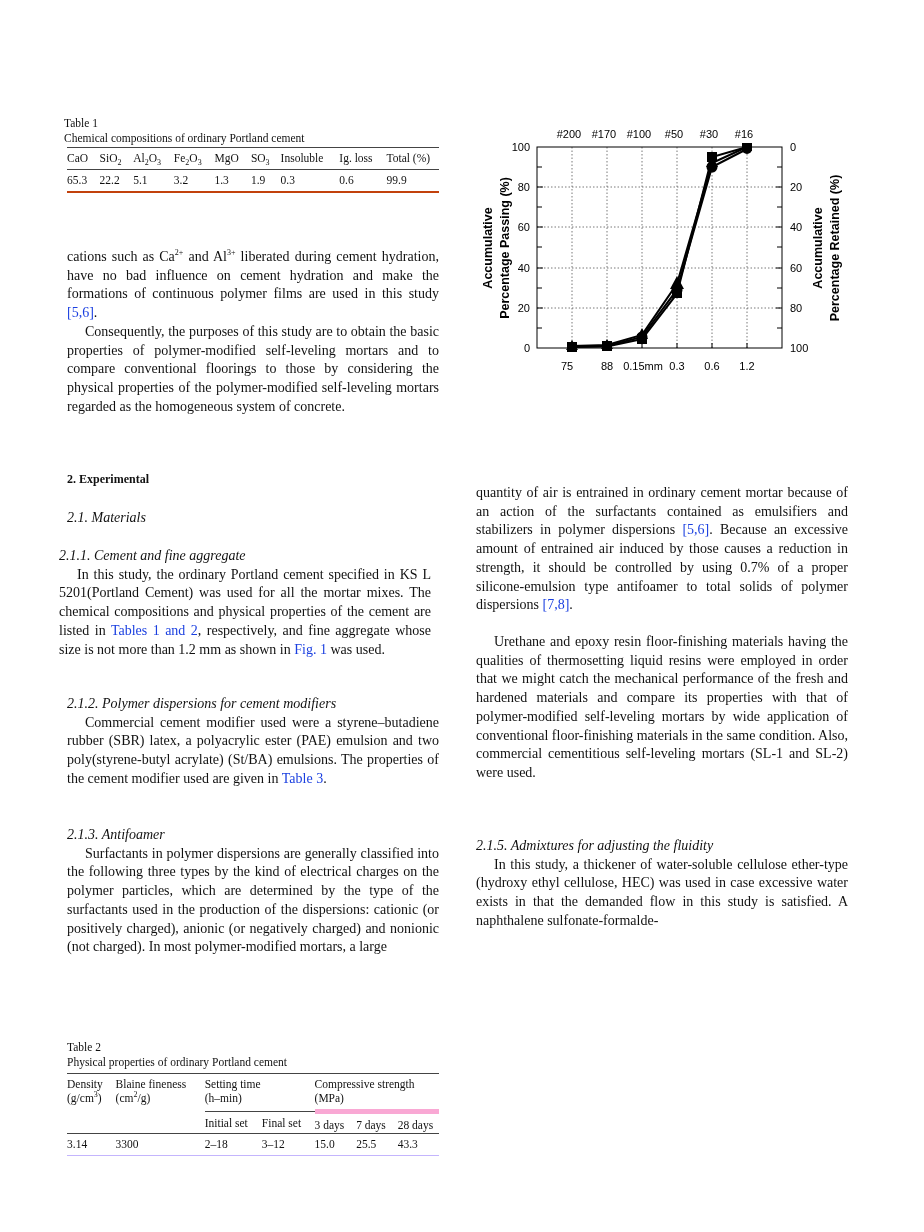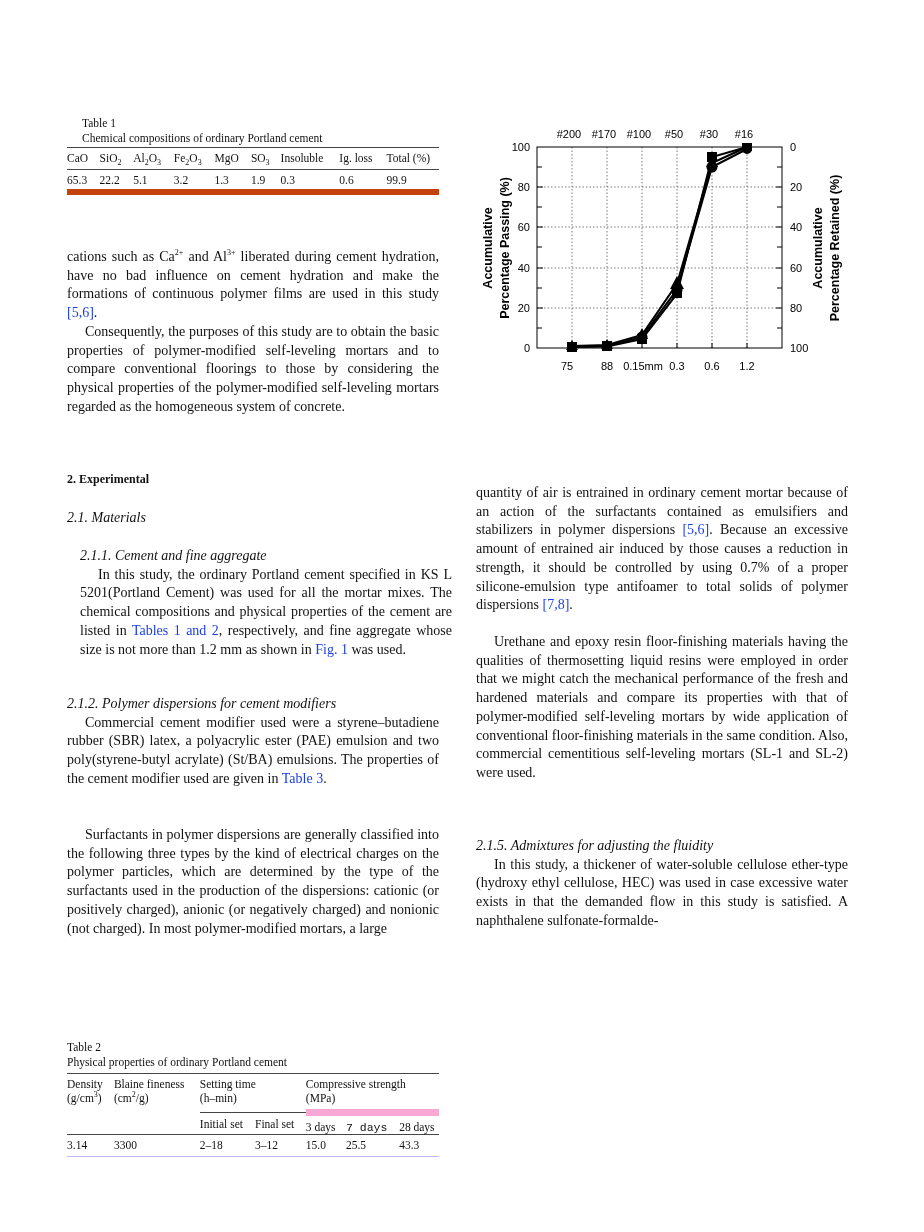--- a/index.html
+++ b/index.html
@@ -15,39 +15,39 @@
   .ind { text-indent: 18px; }
   .h1 { font-weight: bold; font-size: 12px; }
   .h2 { font-style: italic; font-size: 14px; }
   .link { color: #1a3fe0; }
   sub, sup { font-size: 8px; line-height: 0; }
   .chart-svg text { font-family: "Liberation Sans", "DejaVu Sans", sans-serif; }
 </style>
 </head>
 <body>
 
-<div class="abs caption" style="left:82px; top:116px;">
+<div class="abs caption" style="left:64px; top:116px;">
   <div>Table 1</div>
   <div>Chemical compositions of ordinary Portland cement</div>
 </div>
 <div class="abs" style="left:67px; top:147px; width:372px;">
   <table class="t" style="width:372px;">
     <tbody>
         <tr class="rule" style="height:22px;">
       <td style="padding-top:4px;">CaO</td>
       <td style="padding-top:4px;">SiO<sub>2</sub></td>
       <td style="padding-top:4px;">Al<sub>2</sub>O<sub>3</sub></td>
       <td style="padding-top:4px;">Fe<sub>2</sub>O<sub>3</sub></td>
       <td style="padding-top:4px;">MgO</td>
       <td style="padding-top:4px;">SO<sub>3</sub></td>
       <td style="padding-top:4px;">Insoluble</td>
       <td style="padding-top:4px;">Ig. loss</td>
       <td style="padding-top:4px;padding-right:0;">Total (%)</td>
     </tr>
-    <tr class="rule" style="height:22px; border-bottom:6px solid #c2410c;">
+    <tr class="rule" style="height:22px; border-bottom:2px solid #c2410c;">
       <td style="padding-top:4px;">65.3</td>
       <td style="padding-top:4px;">22.2</td>
       <td style="padding-top:4px;">5.1</td>
       <td style="padding-top:4px;">3.2</td>
       <td style="padding-top:4px;">1.3</td>
       <td style="padding-top:4px;">1.9</td>
       <td style="padding-top:4px;">0.3</td>
       <td style="padding-top:4px;">0.6</td>
       <td style="padding-top:4px;padding-right:0;">99.9</td>
     </tr>
@@ -172,31 +172,32 @@
 </div>
 
 <div class="abs para" style="left:67px; top:248px; width:372px;">
   <p><span>cations such as Ca</span><sup>2+</sup><span> and Al</span><sup>3+</sup><span> liberated during cement hydration, have no bad influence on cement hydration and make the formations of continuous polymer films are used in this study </span><a class="link">[5,6]</a><span>.</span></p>
   <p class="ind">Consequently, the purposes of this study are to obtain the basic properties of polymer-modified self-leveling mortars and to compare conventional floorings to those by considering the physical properties of the polymer-modified self-leveling mortars regarded as the homogeneous system of concrete.</p>
 </div>
 
 <div class="abs h1" style="left:67px; top:472px;">2. Experimental</div>
 <div class="abs h2" style="left:67px; top:510px;">2.1. Materials</div>
 
-<div class="abs para" style="left:80px; top:547px; width:372px;">
+<div class="abs para" style="left:59px; top:547px; width:372px;">
   <p class="h2">2.1.1. Cement and fine aggregate</p>
   <p class="ind"><span>In this study, the ordinary Portland cement specified in KS L 5201(Portland Cement) was used for all the mortar mixes. The chemical compositions and physical properties of the cement are listed in </span><a class="link">Tables 1 and 2</a><span>, respectively, and fine aggregate whose size is not more than 1.2 mm as shown in </span><a class="link">Fig. 1</a><span> was used.</span></p>
 </div>
 
 <div class="abs para" style="left:67px; top:695px; width:372px;">
   <p class="h2">2.1.2. Polymer dispersions for cement modifiers</p>
   <p class="ind"><span>Commercial cement modifier used were a styrene–butadiene rubber (SBR) latex, a polyacrylic ester (PAE) emulsion and two poly(styrene-butyl acrylate) (St/BA) emulsions. The properties of the cement modifier used are given in </span><a class="link">Table 3</a><span>.</span></p>
 </div>
 
 <div class="abs para" style="left:67px; top:826px; width:372px;">
+  <p class="h2">2.1.3. Antifoamer</p>
   <p class="ind">Surfactants in polymer dispersions are generally classified into the following three types by the kind of electrical charges on the polymer particles, which are determined by the type of the surfactants used in the production of the dispersions: cationic (or positively charged), anionic (or negatively charged) and nonionic (not charged). In most polymer-modified mortars, a large</p>
 </div>
 
 <div class="abs para" style="left:476px; top:484px; width:372px;">
   <p><span>quantity of air is entrained in ordinary cement mortar because of an action of the surfactants contained as emulsifiers and stabilizers in polymer dispersions </span><a class="link">[5,6]</a><span>. Because an excessive amount of entrained air induced by those causes a reduction in strength, it should be controlled by using 0.7% of a proper silicone-emulsion type antifoamer to total solids of polymer dispersions </span><a class="link">[7,8]</a><span>.</span></p>
 </div>
 
 <div class="abs para" style="left:476px; top:633px; width:372px;">
   <p class="ind">Urethane and epoxy resin floor-finishing materials having the qualities of thermosetting liquid resins were employed in order that we might catch the mechanical performance of the fresh and hardened materials and compare its properties with that of polymer-modified self-leveling mortars by wide application of conventional floor-finishing materials in the same condition. Also, commercial cementitious self-leveling mortars (SL-1 and SL-2) were used.</p>
 </div>
@@ -210,29 +211,29 @@
   <div>Table 2</div>
   <div>Physical properties of ordinary Portland cement</div>
 </div>
 <div class="abs" style="left:67px; top:1073px; width:372px;">
   <table class="t" style="width:372px; font-size:11.5px;">
     <tbody>
         <tr class="rule">
       <td style="padding-top:3px; line-height:14px;"><span>Density</span><br>(g/cm<sup>3</sup>)</td>
       <td style="padding-top:3px; line-height:14px;"><span>Blaine fineness</span><br>(cm<sup>2</sup>/g)</td>
       <td colspan="2" style="padding-top:3px; line-height:14px; border-bottom:1px solid #444; padding-bottom:4px;"><span>Setting time</span><br><span>(h–min)</span></td>
-      <td colspan="3" style="padding-top:3px; line-height:14px; border-bottom:7px solid #f9a8d4; padding-bottom:4px;"><span>Compressive strength</span><br><span>(MPa)</span></td>
+      <td colspan="3" style="padding-top:3px; line-height:14px; border-bottom:5px solid #f9a8d4; padding-bottom:4px;"><span>Compressive strength</span><br><span>(MPa)</span></td>
     </tr>
     <tr style="height:22px;">
       <td></td>
           <td></td>
       <td style="padding-top:5px;">Initial set</td>
       <td style="padding-top:5px;">Final set</td>
       <td style="padding-top:5px;">3 days</td>
-      <td style="padding-top:5px;font-family:Liberation Mono, monospace;">7 days</td>
+      <td style="padding-top:5px;">7 days</td>
       <td style="padding-top:5px; padding-right:0;margin-left:24px;">28 days</td>
     </tr>
     <tr class="rule" style="height:22px; border-bottom:1px solid #c4b5fd;">
       <td style="padding-top:4px;">3.14</td>
       <td style="padding-top:4px;">3300</td>
       <td style="padding-top:4px;">2–18</td>
       <td style="padding-top:4px;">3–12</td>
       <td style="padding-top:4px;">15.0</td>
       <td style="padding-top:4px;">25.5</td>
       <td style="padding-top:4px; padding-right:0;">43.3</td>

